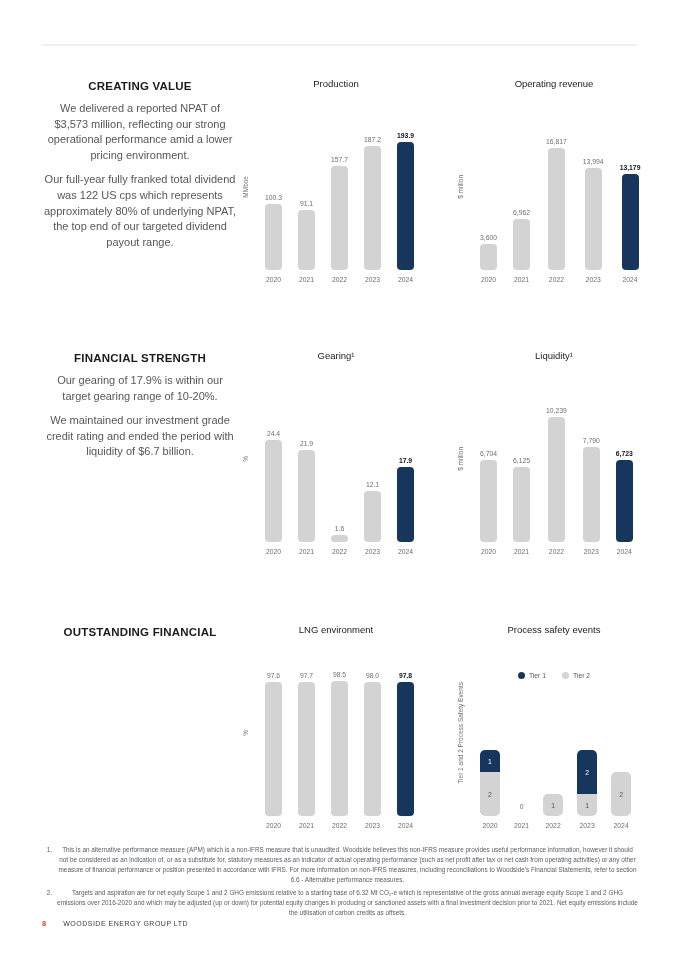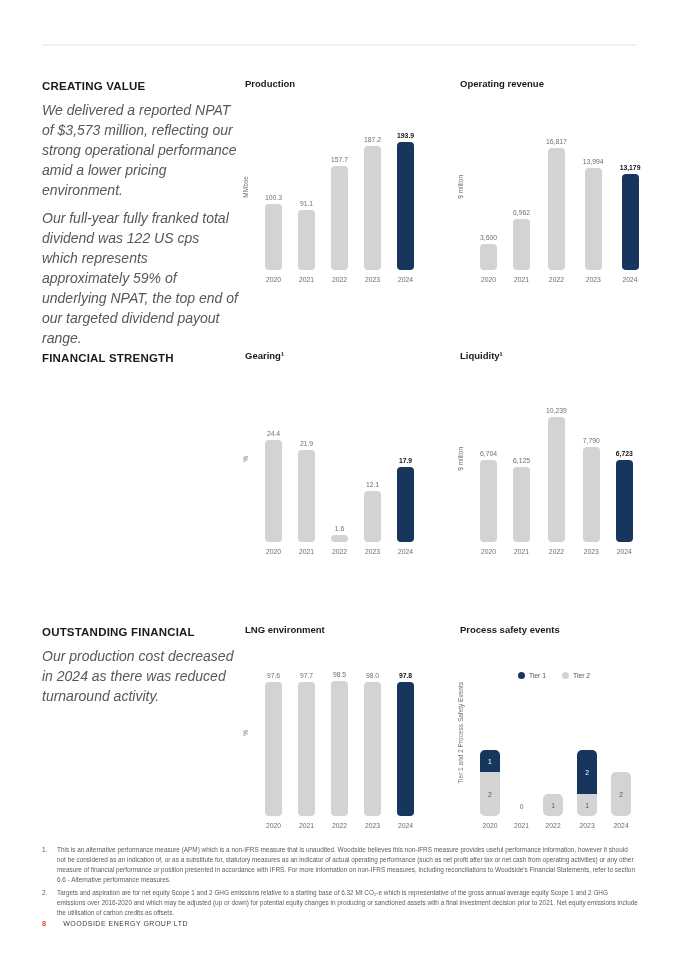--- a/index.html
+++ b/index.html
@@ -1,28 +1,28 @@
 <!DOCTYPE html>
 <html><head>
 <meta charset="utf-8">
 <style>
   html,body{margin:0;padding:0;background:#fff;}
   .page{position:relative;width:679px;height:960px;background:#ffffff;
-        font-family:"Liberation Sans", sans-serif;overflow:hidden;}
+        font-family:"Liberation Sans", sans-serif;overflow:hidden;text-align:center;}
   .top-rule{position:absolute;left:42px;top:44px;width:595px;height:2px;background:#f0f0f0;}
 
   .row{position:absolute;left:0;width:679px;height:215px;}
   .text-col{position:absolute;left:42px;top:4px;width:196px;}
   .text-col h2{font-size:11.5px;font-weight:bold;color:#1b1b1b;margin:0 0 9px 0;letter-spacing:.2px;}
-  .text-col p{font-size:14px;color:#55575b;line-height:1.42;margin:9px 0 9px 0;font-style:italic;}
+  .text-col p{font-size:11px;color:#55575b;line-height:1.42;margin:9px 0 9px 0;}
 
   .chart{position:absolute;top:2px;height:206px;}
   .chart.c1{left:245px;width:182px;}
   .chart.c2{left:460px;width:188px;}
-  .chart-title{font-size:9.5px;font-weight:bold;color:#1b1b1b;}
+  .chart-title{font-size:9.5px;font-weight:normal;color:#1b1b1b;}
   .ylabel{position:absolute;left:-3px;top:26px;bottom:14px;display:flex;align-items:center;}
   .ylabel span{writing-mode:vertical-rl;transform:rotate(180deg);
                font-size:6.5px;color:#6e6e6e;white-space:nowrap;}
   .bars{position:absolute;left:20px;bottom:0;display:flex;align-items:flex-end;}
   .group{display:flex;flex-direction:column;align-items:center;}
   .vlabel{font-size:6.8px;color:#6e6e6e;margin-bottom:3px;white-space:nowrap;}
   .vlabel.hl{font-weight:bold;color:#10131c;}
   .bar{width:17px;border-radius:4px;}
   .year{font-size:6.8px;color:#6e6e6e;margin-top:5px;height:9px;line-height:9px;}
   .legend{position:absolute;top:48px;left:0;right:0;display:flex;justify-content:center;
@@ -44,21 +44,21 @@
 </head>
 <body>
 
 <div class="page">
   <div class="top-rule"></div>
 
   <section class="row" style="top:76px">
     <div class="text-col">
       <h2>CREATING VALUE</h2>
       <p>We delivered a reported NPAT of $3,573 million, reflecting our strong operational performance amid a lower pricing environment.</p>
-      <p>Our full-year fully franked total dividend was 122 US cps which represents approximately 59% of underlying NPAT, the top end of our targeted dividend payout range.</p>
+      <p>Our full-year fully franked total dividend was 122 US cps which represents approximately 80% of underlying NPAT, the top end of our targeted dividend payout range.</p>
     </div>
     <div class="chart c1">
         <div class="chart-title">Production</div>
         <div class="ylabel">
           <span>MMboe</span>
         </div>
         <div class="bars" style="gap: 16px;">
           <div class="group">
             <div class="vlabel">100.3</div>
             <div class="bar" style="width: 17px; height: 66px; background: rgb(211, 211, 211);"></div>
@@ -117,20 +117,22 @@
             <div class="bar hl" style="width: 17px; height: 96px; background: rgb(23, 54, 93);"></div>
             <div class="year">2024</div>
           </div>
         </div>
       </div>
   </section>
 
   <section class="row" style="top:348px">
     <div class="text-col">
       <h2>FINANCIAL STRENGTH</h2>
+      <p>Our gearing of 17.9% is within our target gearing range of 10-20%.</p>
+      <p>We maintained our investment grade credit rating and ended the period with liquidity of $6.7 billion.</p>
     </div>
     <div class="chart c1">
         <div class="chart-title">Gearing¹</div>
         <div class="ylabel">
           <span>%</span>
         </div>
         <div class="bars" style="gap: 16px;">
           <div class="group">
             <div class="vlabel">24.4</div>
             <div class="bar" style="width: 17px; height: 102px; background: rgb(211, 211, 211);"></div>
@@ -189,21 +191,20 @@
             <div class="bar hl" style="width: 17px; height: 82px; background: rgb(23, 54, 93);"></div>
             <div class="year">2024</div>
           </div>
         </div>
       </div>
   </section>
 
   <section class="row" style="top:622px">
     <div class="text-col">
       <h2>OUTSTANDING FINANCIAL</h2>
-      <p>Our production cost decreased in 2024 as there was reduced turnaround activity.</p>
     </div>
     <div class="chart c1">
         <div class="chart-title">LNG environment</div>
         <div class="ylabel">
           <span>%</span>
         </div>
         <div class="bars" style="gap: 16px;">
           <div class="group">
             <div class="vlabel">97.6</div>
             <div class="bar" style="width: 17px; height: 134px; background: rgb(211, 211, 211);"></div>

